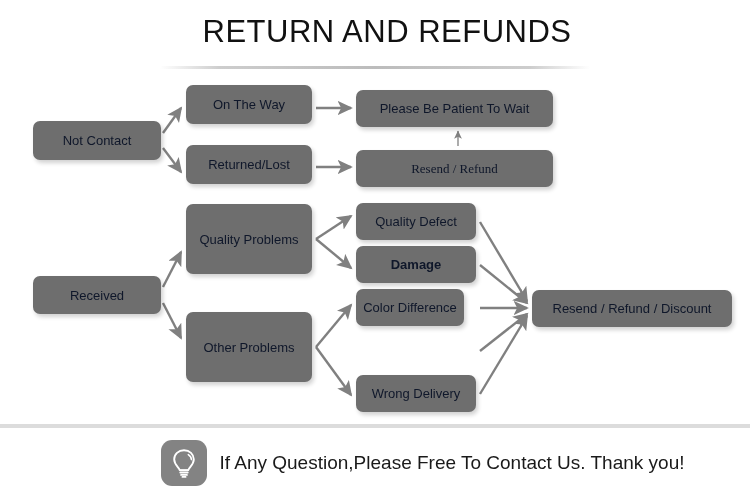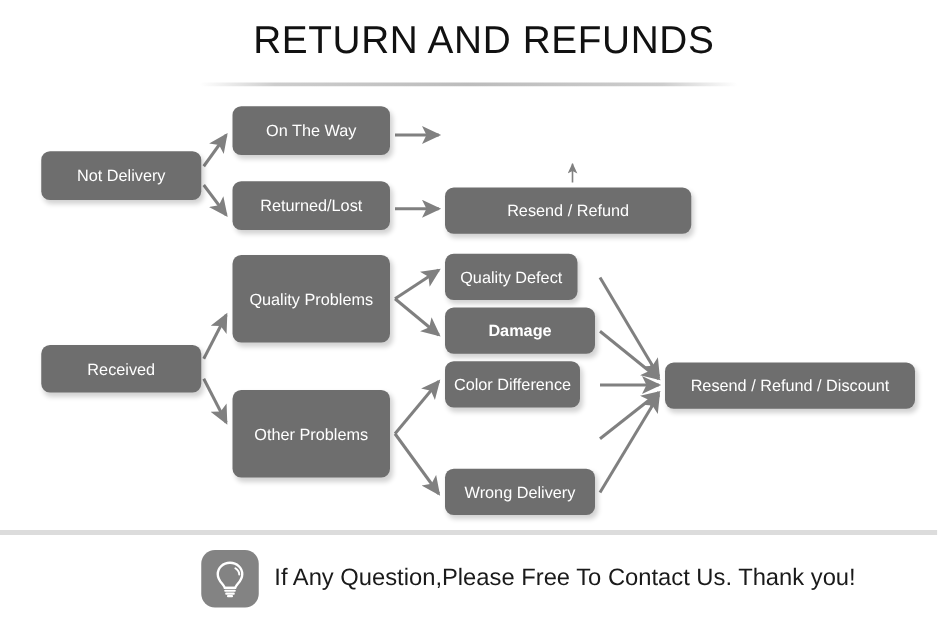--- a/index.html
+++ b/index.html
@@ -43,21 +43,21 @@
                 rgba(196,196,196,0.85) 86%,
                 rgba(190,190,190,0) 100%);
     border-radius: 2px;
   }
 
   
   .node {
     position: absolute;
     background: #6e6e6e;
     border-radius: 7px;
-    color: #ffffff;
+    color: #0f172a;
     font-size: 13px;
     display: flex;
     align-items: center;
     justify-content: center;
     text-align: center;
     box-shadow: 2px 3px 4px rgba(0,0,0,0.18);
     box-sizing: border-box;
     padding: 0 6px;
     white-space: nowrap;
     line-height: 1;
@@ -149,28 +149,29 @@
       <line x1="480" y1="222" x2="527" y2="301"></line>
       <line x1="480" y1="265" x2="527" y2="303"></line>
       <line x1="480" y1="308" x2="527" y2="308"></line>
       <line x1="480" y1="351" x2="527" y2="314"></line>
       <line x1="480" y1="394" x2="527" y2="316"></line>
     </g>
 
     <line x1="458" y1="146" x2="458" y2="131" stroke="#808080" stroke-width="1.3" fill="none" marker-end="url(#ah-thin)"></line>
   </svg>
 
-  <div class="node" style="left:33px;  top:121px; width:128px; height:39px;">Not Delivery</div>
+  <div class="node" style="left:33px;  top:121px; width:128px; height:39px;">Not Contact</div>
   <div class="node" style="left:186px; top:85px;  width:126px; height:39px;">On The Way</div>
   <div class="node" style="left:186px; top:145px; width:126px; height:39px;">Returned/Lost</div>
-  <div class="node" style="left:356px; top:150px; width:197px; height:37px;">Resend / Refund</div>
+  <div class="node" style="left:356px; top:90px;  width:197px; height:37px;">Please Be Patient To Wait</div>
+  <div class="node" style="left:356px; top:150px; width:197px; height:37px;font-family:Liberation Serif, serif;">Resend / Refund</div>
   <div class="node" style="left:33px;  top:276px; width:128px; height:38px;">Received</div>
   <div class="node" style="left:186px; top:204px; width:126px; height:70px;">Quality Problems</div>
   <div class="node" style="left:186px; top:312px; width:126px; height:70px;">Other Problems</div>
-  <div class="node" style="left:356px; top:203px; width:106px; height:37px;text-align:center;">Quality Defect</div>
+  <div class="node" style="left:356px; top:203px; width:120px; height:37px;text-align:center;">Quality Defect</div>
   <div class="node" style="left:356px; top:246px; width:120px; height:37px;font-weight:bold;">Damage</div>
   <div class="node" style="left:356px; top:289px; width:108px; height:37px;">Color Difference</div>
   <div class="node" style="left:356px; top:375px; width:120px; height:37px;">Wrong Delivery</div>
   <div class="node" style="left:532px; top:290px; width:200px; height:37px;">Resend / Refund / Discount</div>
 
   <div id="footer-divider"></div>
 
   <div id="footer">
     <div id="footer-icon">
       <svg width="30" height="32" viewBox="0 0 30 32" xmlns="http://www.w3.org/2000/svg">

